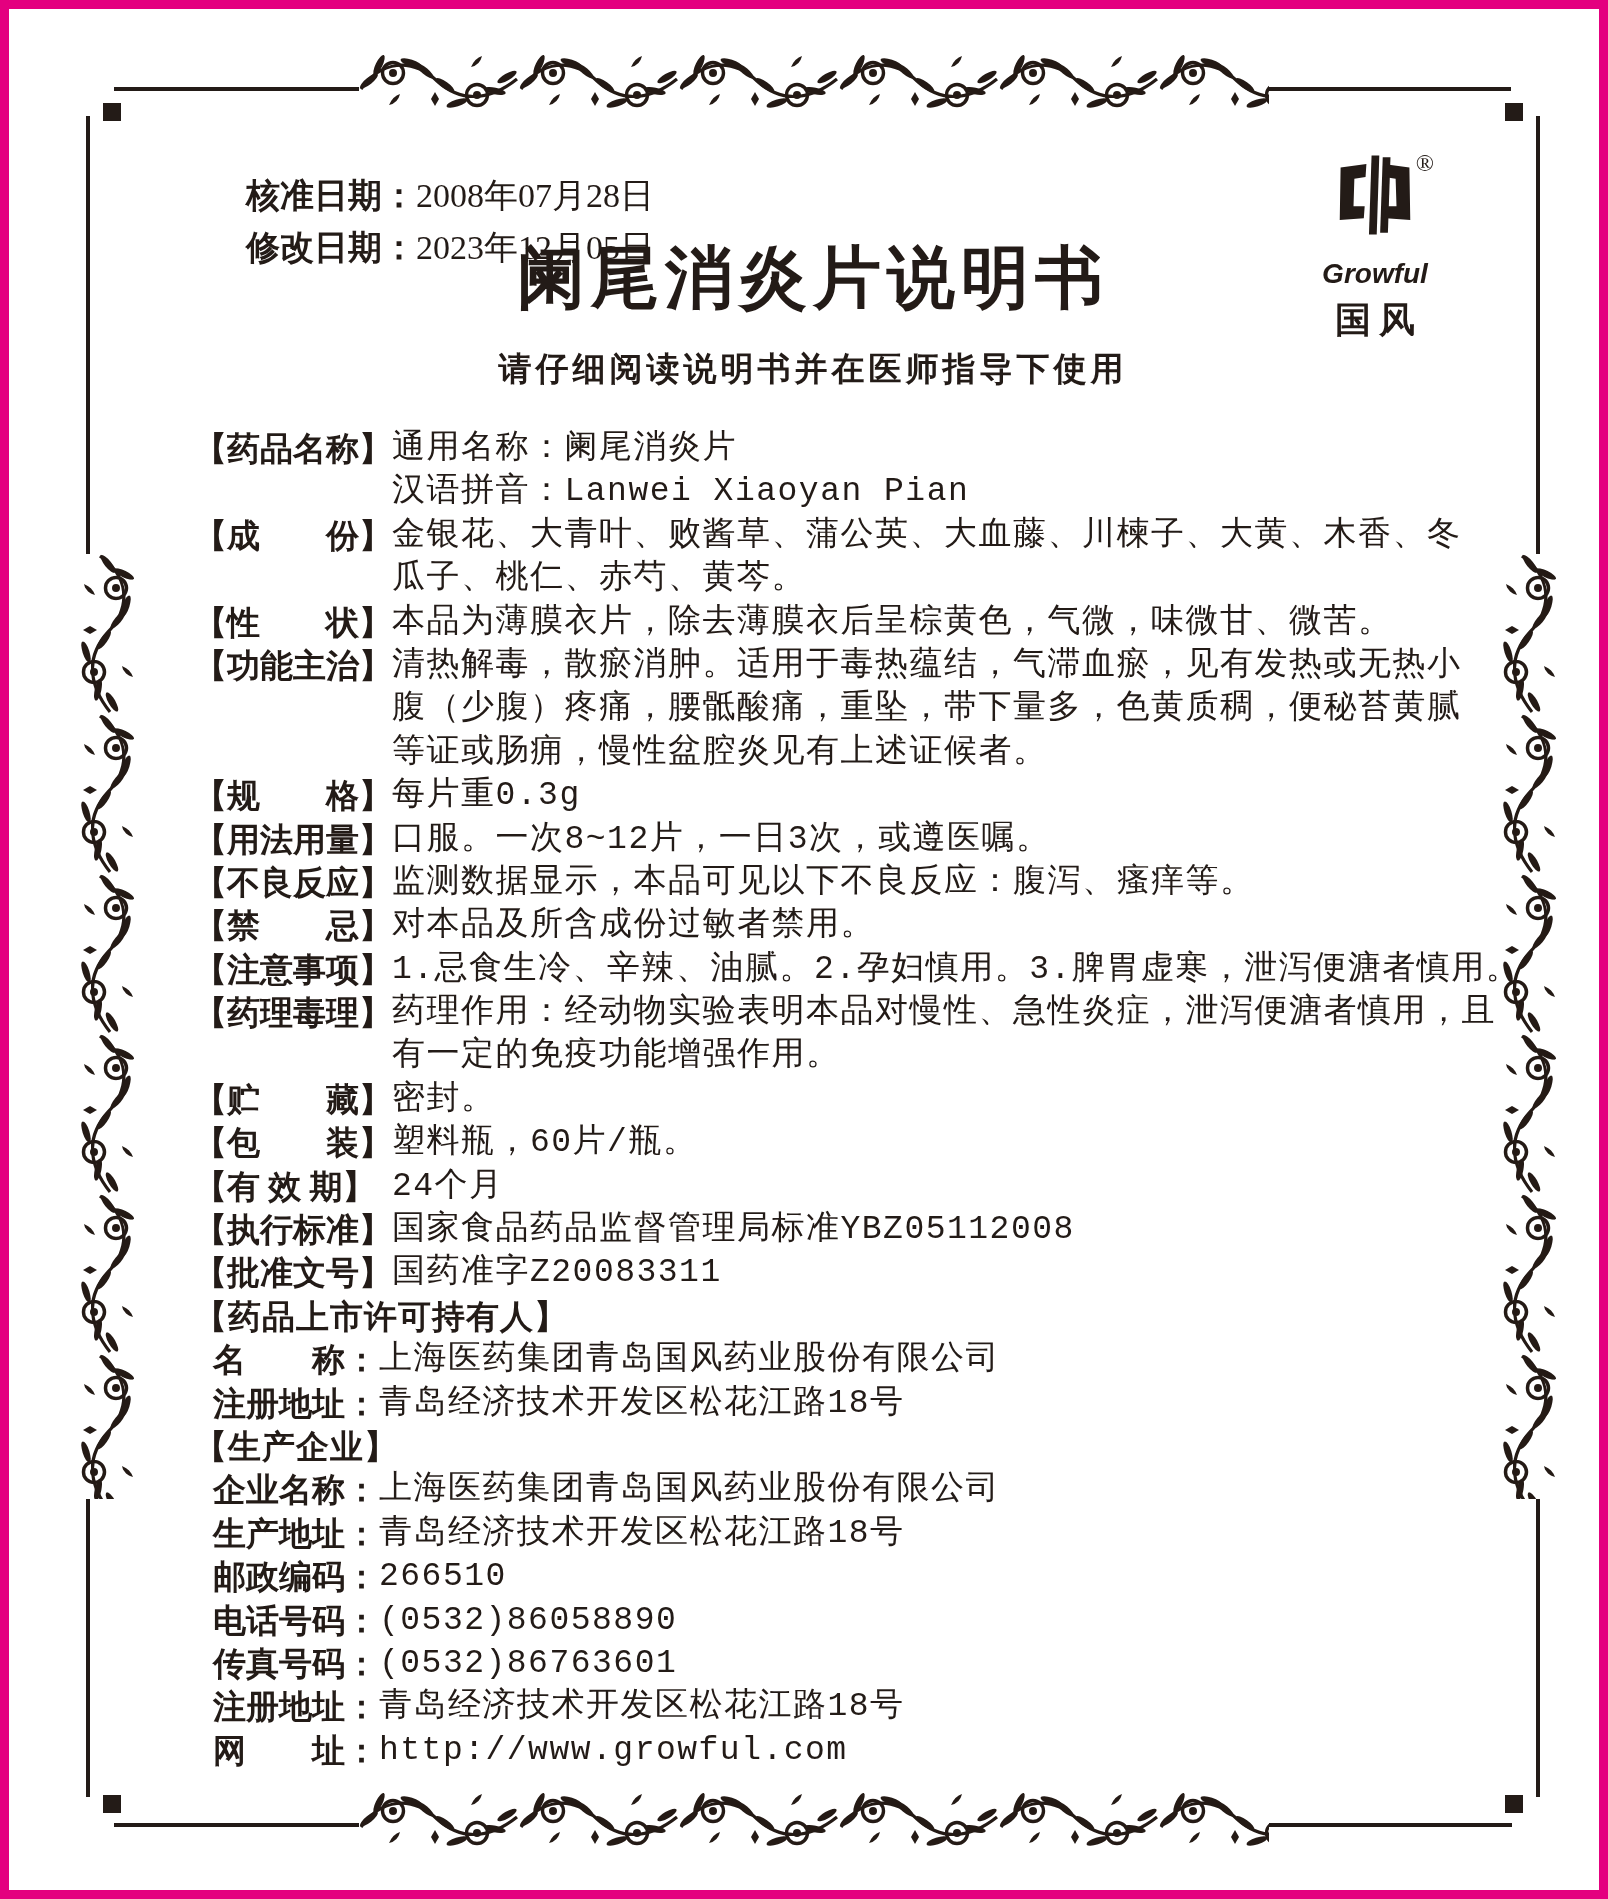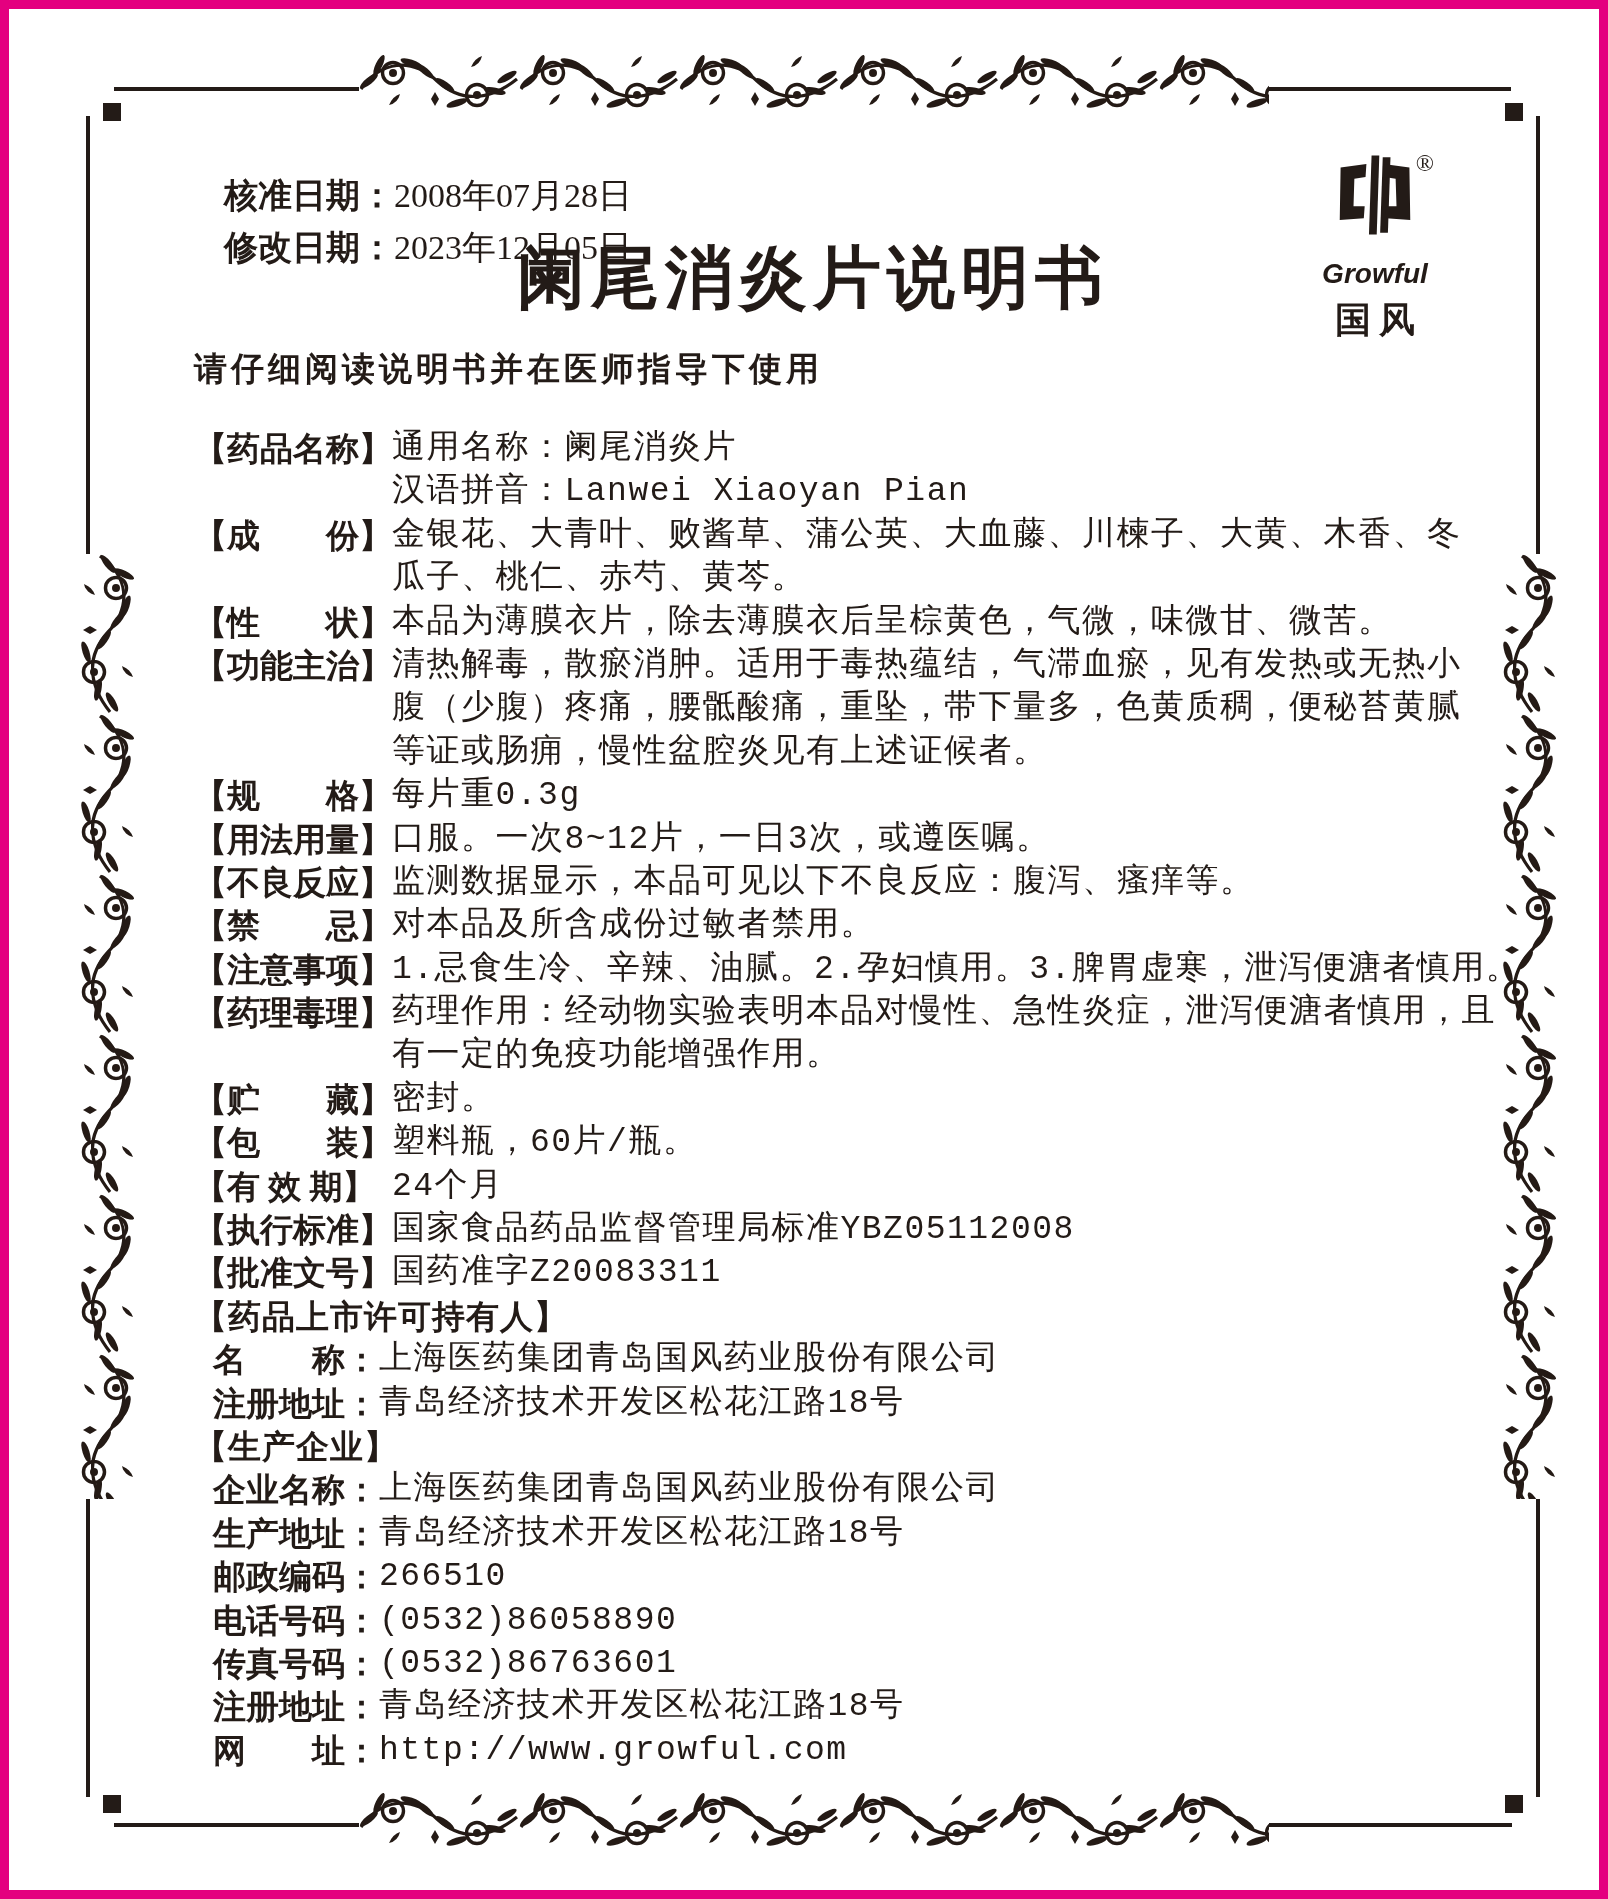--- a/index.html
+++ b/index.html
@@ -10,35 +10,35 @@
     background:#ffffff;
     border:9px solid #e4007f;
     overflow:hidden;
     color:#231b17;
   }
   
   .fline{position:absolute;background:#231b17;}
   .corner{position:absolute;width:18px;height:18px;background:#231b17;}
   
   .date-line{
-    position:absolute;left:181px;
+    position:absolute;left:203px;
     font-size:34px;line-height:40px;white-space:pre;
   }
   .date-line .dl{font-family:"Liberation Sans",sans-serif;font-weight:bold;}
   .date-line .dv{font-family:"Liberation Serif",serif;}
   .title{
     position:absolute;left:185px;width:1238px;top:226px;
     text-align:center;
     font-family:"Liberation Sans",sans-serif;
     font-weight:900;font-size:68px;line-height:84px;
     letter-spacing:6px;white-space:pre;
   }
   .subtitle{
     position:absolute;left:185px;width:1238px;top:340px;
-    text-align:left;
+    text-align:center;
     font-family:"Liberation Serif",serif;font-weight:bold;
     font-size:33px;line-height:40px;letter-spacing:4px;white-space:pre;
   }
   
   .logo{position:absolute;left:1300px;top:146px;width:132px;text-align:center;}
   .logo .markwrap{position:relative;width:86px;margin:0 auto;}
   .logo .reg{
     position:absolute;right:-16px;top:-4px;
     font-family:"Liberation Serif",serif;font-size:24px;line-height:24px;
   }

